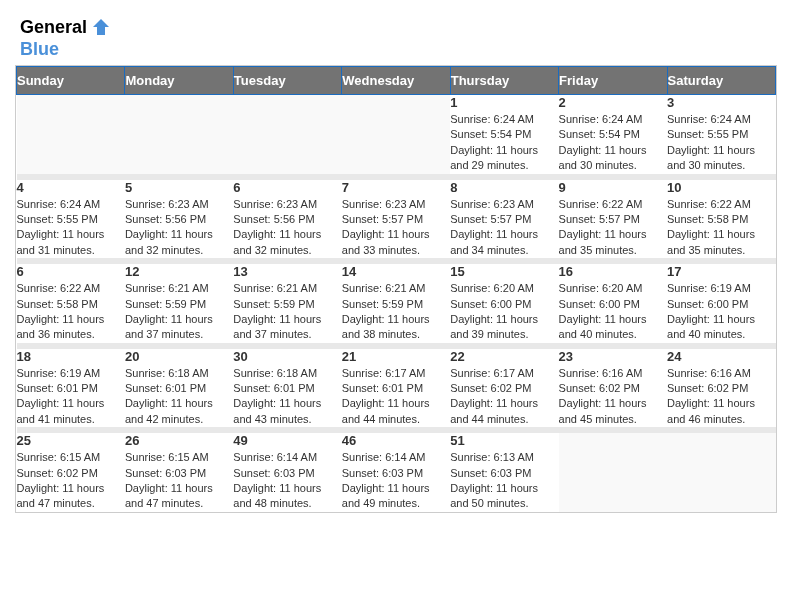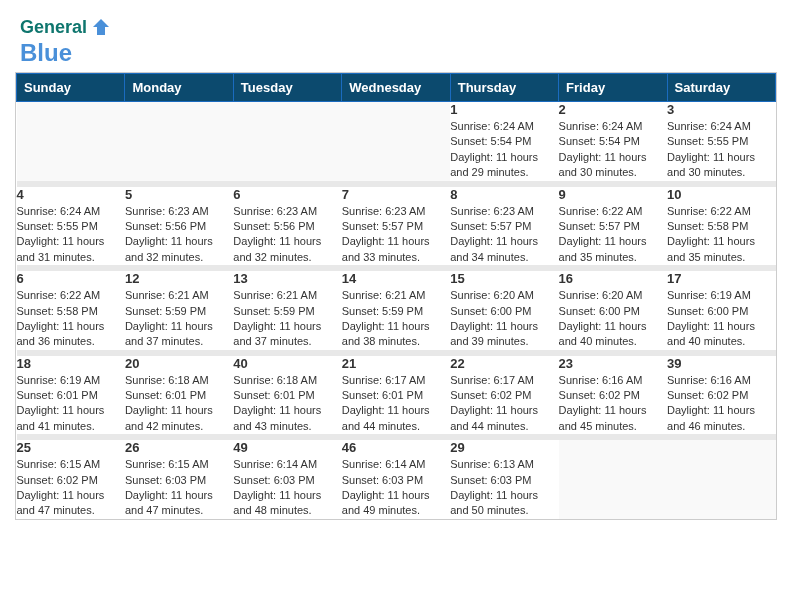--- a/index.html
+++ b/index.html
@@ -1,32 +1,32 @@
 <!DOCTYPE html>
 <html><head>
   <meta charset="utf-8">
   <style>
     * { box-sizing: border-box; margin: 0; padding: 0; }
     body { font-family: Arial, sans-serif; background: #fff; width: 792px; min-height: 612px; }
     
     .header { padding: 15px 20px 5px 20px; display: flex; align-items: flex-start; justify-content: space-between; }
     .logo { display: flex; flex-direction: column; align-items: flex-start; }
     .logo-text { display: flex; align-items: center; }
-    .logo-general { font-size: 18px; font-weight: bold; color: #0f766e; }
-    .logo-blue { font-size: 24px; font-weight: bold; color: #4a90d9; }
+    .logo-general { font-size: 18px; font-weight: bold; color: #000000; }
+    .logo-blue { font-size: 18px; font-weight: bold; color: #4a90d9; }
     .logo-icon { width: 24px; height: 24px; margin-left: 2px; }
     
     .title-block { text-align: right; }
     .month-year { font-size: 36px; font-weight: bold; color: #333; }
     .location { font-size: 16px; color: #555; }
     
     .calendar { margin: 0 15px 10px 15px; border: 1px solid #ccc; border-collapse: collapse; width: calc(100% - 30px); }
     .calendar table { width: 100%; border-collapse: collapse; }
     
-    .day-header { background: #0c4a6e; color: #fff; font-weight: bold; font-size: 13px; padding: 6px 7px; text-align: left; border: 1px solid #1a6bbf; }
+    .day-header { background: #737373; color: #fff; font-weight: bold; font-size: 13px; padding: 6px 0; text-align: left; border: 1px solid #1a6bbf; }
     
     .day-num { font-size: 13px; font-weight: bold; color: #333; margin-bottom: 2px; }
     .day-info { color: #333; font-size: 11px; line-height: 1.4; }
     
     .empty-cell { background: #f9f9f9; }
     
     .week-separator { height: 6px; background: #e8e8e8; }
     .week-separator td { border: none; padding: 0; }
   </style>
 </head>
@@ -209,21 +209,21 @@
 and 41 minutes.</div>
           </td>
           <td>
             <div class="day-num">20</div>
             <div class="day-info" style="white-space: pre-line;">Sunrise: 6:18 AM
 Sunset: 6:01 PM
 Daylight: 11 hours
 and 42 minutes.</div>
           </td>
           <td>
-            <div class="day-num">40</div>
+            <div class="day-num">30</div>
             <div class="day-info" style="white-space: pre-line;">Sunrise: 6:18 AM
 Sunset: 6:01 PM
 Daylight: 11 hours
 and 43 minutes.</div>
           </td>
           <td>
             <div class="day-num">21</div>
             <div class="day-info" style="white-space: pre-line;">Sunrise: 6:17 AM
 Sunset: 6:01 PM
 Daylight: 11 hours
@@ -237,21 +237,21 @@
 and 44 minutes.</div>
           </td>
           <td>
             <div class="day-num">23</div>
             <div class="day-info" style="white-space: pre-line;">Sunrise: 6:16 AM
 Sunset: 6:02 PM
 Daylight: 11 hours
 and 45 minutes.</div>
           </td>
           <td>
-            <div class="day-num">39</div>
+            <div class="day-num">24</div>
             <div class="day-info" style="white-space: pre-line;">Sunrise: 6:16 AM
 Sunset: 6:02 PM
 Daylight: 11 hours
 and 46 minutes.</div>
           </td>
         </tr>
         <tr class="week-separator">
           <td colspan="7"></td>
         </tr>
         <tr>
@@ -277,21 +277,21 @@
 and 48 minutes.</div>
           </td>
           <td>
             <div class="day-num">46</div>
             <div class="day-info" style="white-space: pre-line;">Sunrise: 6:14 AM
 Sunset: 6:03 PM
 Daylight: 11 hours
 and 49 minutes.</div>
           </td>
           <td>
-            <div class="day-num">29</div>
+            <div class="day-num">51</div>
             <div class="day-info" style="white-space: pre-line;">Sunrise: 6:13 AM
 Sunset: 6:03 PM
 Daylight: 11 hours
 and 50 minutes.</div>
           </td>
           <td class="empty-cell"></td>
           <td class="empty-cell"></td>
         </tr>
       </tbody>
   </table>

